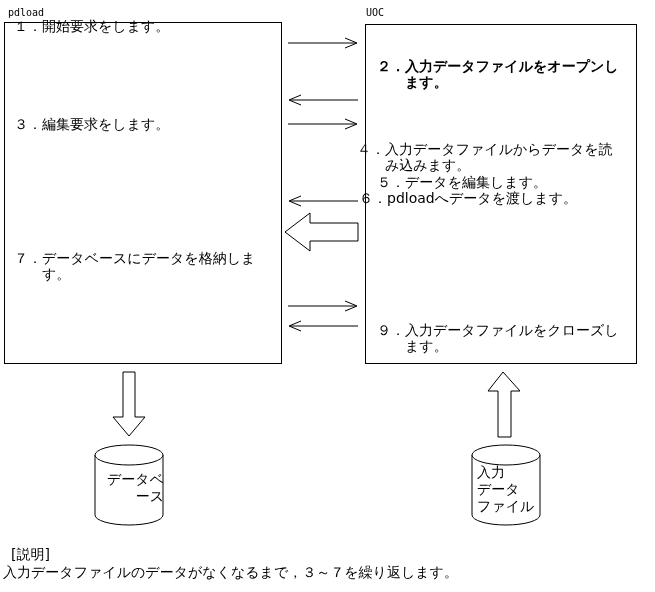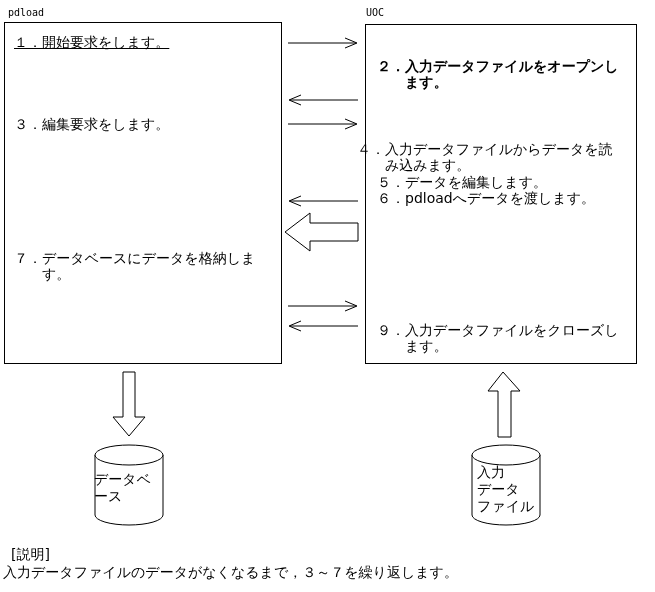--- a/index.html
+++ b/index.html
@@ -13,46 +13,46 @@
   .box-title {
     position:absolute;
     font-family:"DejaVu Sans Mono","Liberation Mono",monospace;
     font-size:10px; line-height:15px; white-space:pre;
   }
   .box { position:absolute; border:1px solid #000; background:#fff; }
   .step { position:absolute; white-space:pre; line-height:16px; }
   .arrow { position:absolute; }
   .cyl { position:absolute; }
   .cyl-label { position:absolute; white-space:pre; line-height:17px; }
-  .cyl-label.centered { text-align:left; }
+  .cyl-label.centered { text-align:right; }
   .caption-line { position:absolute; white-space:pre; line-height:16px; }
 </style>
 </head>
 <body>
 
 <div id="screen">
 
   <div class="box-title" style="left:8px; top:5px;">pdload</div>
   <div class="box-title" style="left:366px; top:5px;">UOC</div>
 
   <div class="box" style="left:4px; top:22px; width:278px; height:342px;">
   </div>
-  <div class="step" style="left:14px; top:34px;text-decoration:underline;">１．開始要求をします。</div>
+  <div class="step" style="left:14px; top:18px;">１．開始要求をします。</div>
   <div class="step" style="left:14px; top:116px;">３．編集要求をします。</div>
   <div class="step" style="left:14px; top:250px;">７．データベースにデータを格納しま
 　　す。</div>
 
   <div class="box" style="left:365px; top:24px; width:272px; height:340px;">
   </div>
   <div class="step" style="left:377px; top:58px;font-weight:bold;">２．入力データファイルをオープンし
 　　ます。</div>
   <div class="step" style="left:357px; top:141px;">４．入力データファイルからデータを読
 　　み込みます。</div>
   <div class="step" style="left:377px; top:174px;text-align:right;">５．データを編集します。</div>
-  <div class="step" style="left:377px; top:190px;">６．pdloadへデータを渡します。</div>
+  <div class="step" style="left:359px; top:190px;">６．pdloadへデータを渡します。</div>
   <div class="step" style="left:377px; top:322px;">９．入力データファイルをクローズし
 　　ます。</div>
 
   <div class="arrow" style="left:287px; top:36px;">
     <svg width="72" height="12">
         <path d="M1 6 H69 M58 1 L70 6 M58 11 L70 6" stroke="#000" fill="none"></path>
       </svg>
   </div>
   <div class="arrow" style="left:287px; top:93px;">
     <svg width="72" height="12">

